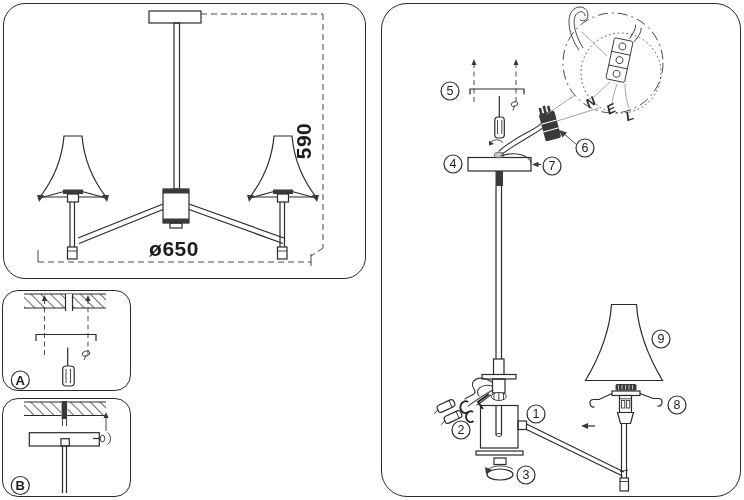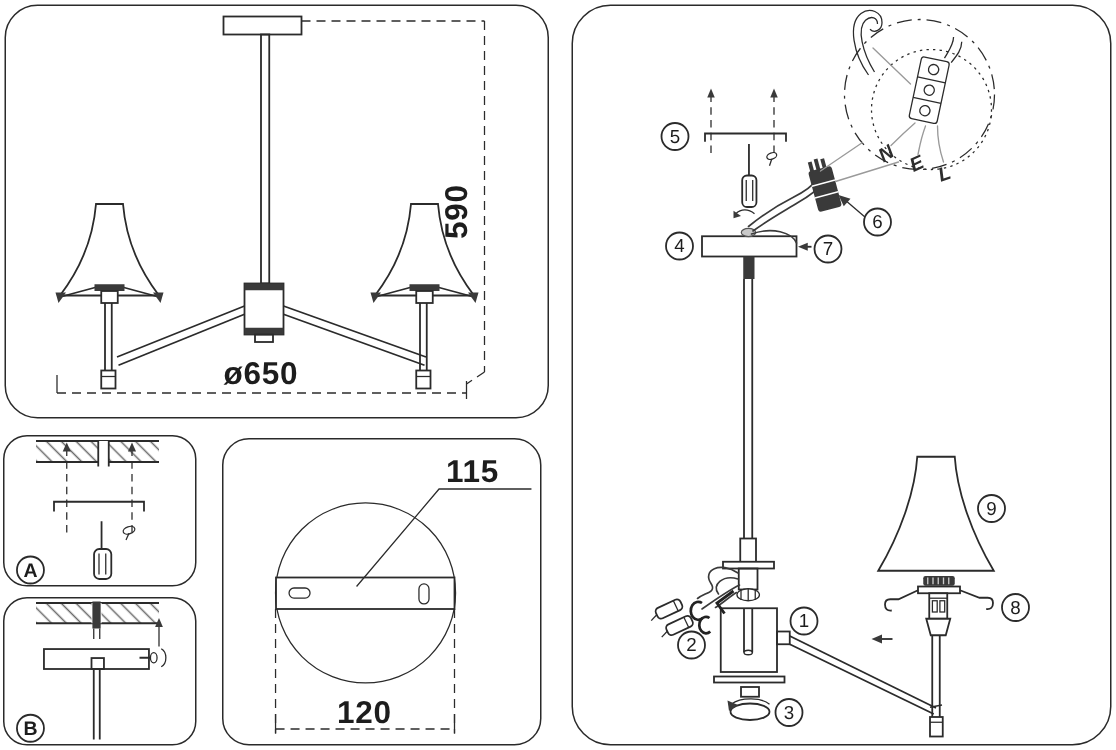--- a/index.html
+++ b/index.html
@@ -167,42 +167,20 @@
         <ellipse class="ln2 whitefill" cx="99.5" cy="39.5" rx="2.2" ry="3.4"></ellipse>
         <path class="ln2" d="M104.5,33.5 A5,6.5 0 0 1 104.5,45.5"></path>
       </g>
       <g>
         <circle class="ln" cx="17.3" cy="86.5" r="9"></circle>
         <text class="step-text" x="17.3" y="91">B</text>
       </g>
     </svg>
   </div>
 
-  <div class="panel" style="left:148px;top:292px;width:213px;height:205px;border-radius:18px;">
-    <svg width="213" height="205" viewBox="0 0 213 205">
-      <g>
-        <circle class="ln2" cx="94.7" cy="102.3" r="60"></circle>
-        <rect class="ln whitefill" x="35" y="92" width="119" height="21"></rect>
-        <rect class="ln2" x="43.7" y="99" width="14" height="6.7" rx="3.3"></rect>
-        <rect class="ln2" x="130.3" y="96.3" width="6.7" height="13.3" rx="3.3"></rect>
-      </g>
-      <g>
-        <path class="ln2" d="M88.7,98 L143.7,33 L205.3,33"></path>
-      </g>
-      <text class="dim-text" x="166" y="28" text-anchor="middle">115</text>
-      <g>
-        <line class="ln2 dashdim" x1="34.7" y1="113" x2="34.7" y2="196"></line>
-        <line class="ln2 dashdim" x1="154" y1="113" x2="154" y2="196"></line>
-        <line class="ln2 dashdim" x1="34.7" y1="193" x2="154" y2="193"></line>
-        <line class="ln2" x1="34.7" y1="183" x2="34.7" y2="196"></line>
-        <line class="ln2" x1="154" y1="183" x2="154" y2="196"></line>
-      </g>
-      <text class="dim-text" x="94" y="189" text-anchor="middle">120</text>
-    </svg>
-  </div>
 
   <div class="panel" style="left:381px;top:3px;width:360px;height:494px;border-radius:26px;">
     <svg width="360" height="494" viewBox="0 0 360 494">
 
       <g>
         <line class="ln2 dash" x1="92" y1="59" x2="92" y2="98"></line>
         <line class="ln2 dash" x1="134" y1="59" x2="134" y2="98"></line>
         <polygon class="dark" points="92,55 89.5,61 94.5,61"></polygon>
         <polygon class="dark" points="134,55 131.5,61 136.5,61"></polygon>
       </g>

